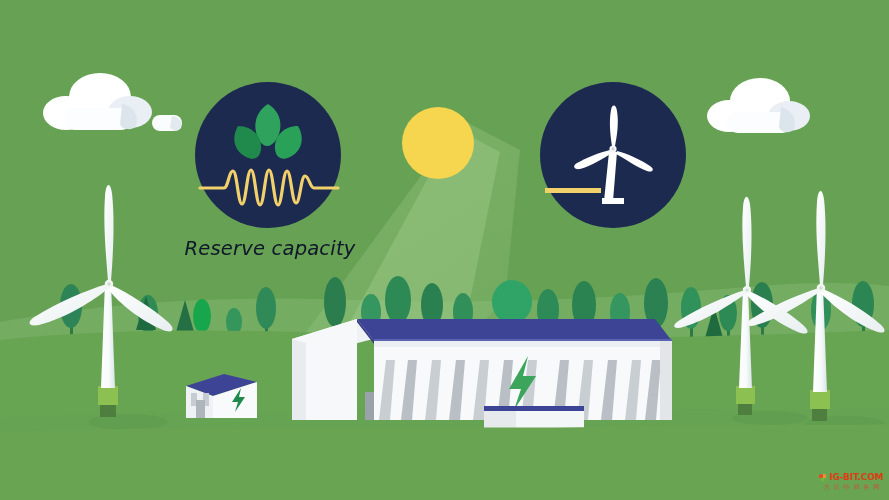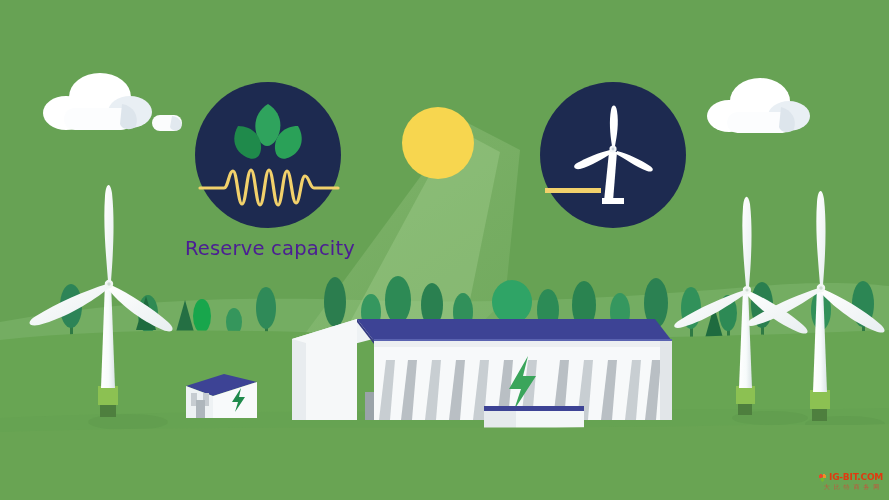--- a/index.html
+++ b/index.html
@@ -8,22 +8,23 @@
     position:relative;
     width:889px;height:500px;
     overflow:hidden;
     font-family:"DejaVu Sans", sans-serif;
     background:#67a254;
     user-select:none;
   }
   #stage svg.layer{position:absolute;top:0;left:0;width:889px;height:500px;}
   .label{
     position:absolute;
-    color:#4c1d95;
-    font-family:"DejaVu Sans", sans-serif;
+    color:#0f172a;
+    font-family:"DejaVu Sans", sans-serif;
+    font-style:italic;
     font-weight:400;
     font-size:19.5px;
     line-height:25px;
     text-align:center;
     white-space:pre-line;
     letter-spacing:.2px;
     text-shadow:0 0 1px rgba(0,0,0,.05);
   }
   #label-reserve{left:160px;top:236px;width:220px;}
   #label-smart{left:484px;top:232px;width:240px;}

